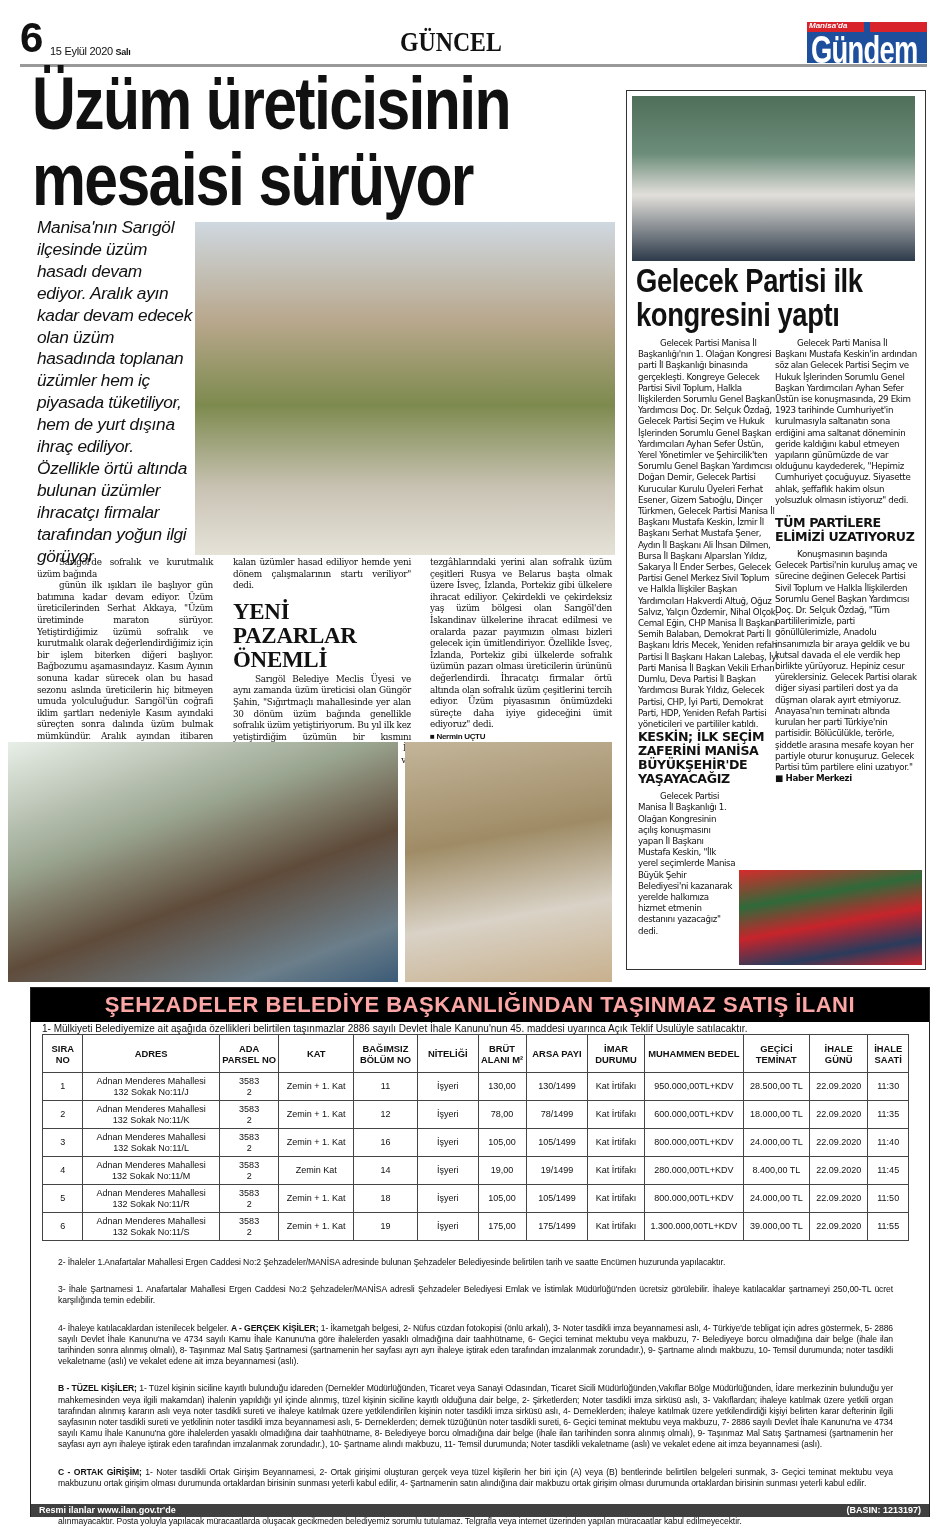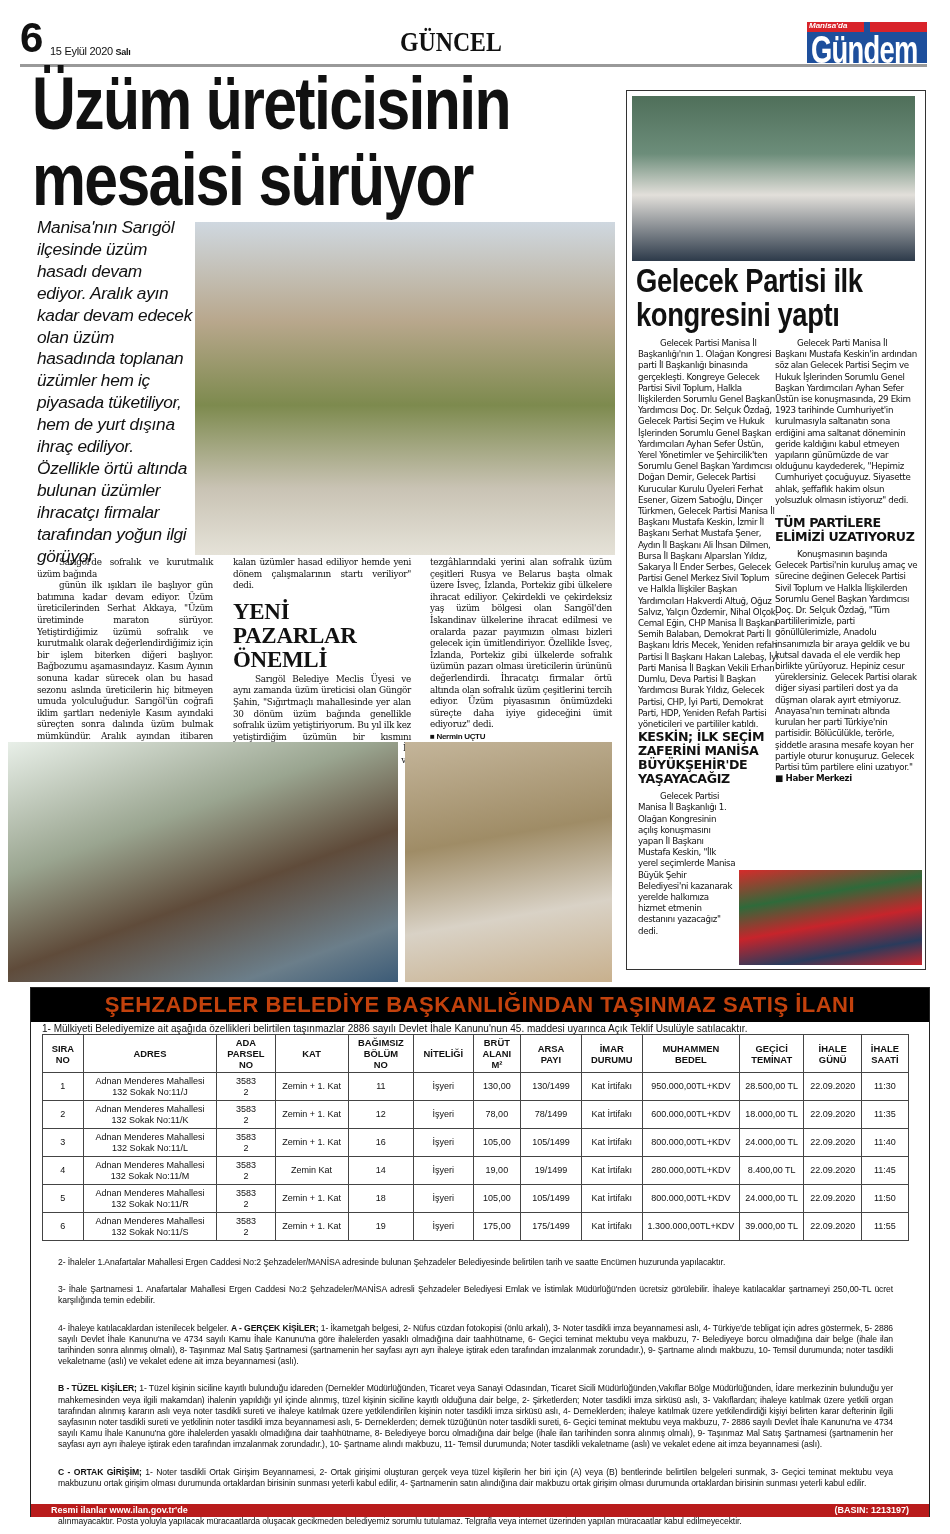--- a/index.html
+++ b/index.html
@@ -34,28 +34,28 @@
 .rbox{left:626px;top:90px;width:300px;height:880px;border:1px solid #333}
 .photo-congress{left:632px;top:96px;width:283px;height:165px;background:linear-gradient(180deg,#4f6f5a 0%,#6c8d7a 35%,#e2dfda 60%,#2d3a4a 100%)}
 .rhead{left:636px;top:264px;font-size:33px;font-weight:bold;line-height:34px;letter-spacing:-0.5px;transform:scaleX(0.83);transform-origin:left;white-space:nowrap}
 .sans-col{font-family:"DejaVu Sans",sans-serif;font-size:8.7px;line-height:11.2px;letter-spacing:-0.35px}
 .rc1{left:638px;top:338px;width:143px}
 .rc2{left:775px;top:338px;width:145px}
 .subhead-sans{font-family:"DejaVu Sans",sans-serif;font-weight:bold;font-size:12.6px;line-height:14px;letter-spacing:-0.4px;margin:0 0 5px}
 .photo-rally{left:739px;top:870px;width:183px;height:95px;background:linear-gradient(170deg,#d62b2b 0%,#2f6a3a 30%,#c7242b 55%,#2a3b5c 80%,#c7242b 100%)}
 
 .ad{left:30px;top:987px;width:900px;height:530px;border:1px solid #222}
-.ad-title{left:31px;top:988px;width:898px;height:34px;background:#000;color:#c2410c;font-size:22px;font-weight:bold;text-align:center;line-height:34px;letter-spacing:0.5px}
+.ad-title{left:31px;top:988px;width:898px;height:34px;background:#000;color:#fca5a5;font-size:22px;font-weight:bold;text-align:center;line-height:34px;letter-spacing:0.5px}
 .ad-item1{left:42px;top:1023px;font-size:10px}
 table.ilan{position:absolute;left:42px;top:1034px;width:867px;border-collapse:collapse;font-size:9px}
-table.ilan th{border:1.5px solid #444;font-size:9.4px;font-weight:bold;text-align:center;line-height:11px;height:38px;padding:0 8px}
+table.ilan th{border:1.5px solid #444;font-size:9.4px;font-weight:bold;text-align:center;line-height:11px;height:38px;padding:0 2px}
 table.ilan td{border:1.5px solid #444;text-align:center;line-height:11px;height:28px;padding:0 2px}
 .ad-text{left:42px;top:1241px;width:867px;font-size:8.6px;line-height:11.2px;text-align:justify;letter-spacing:-0.1px}
 .ad-text p{margin:16px}
-.ad-foot{left:31px;top:1504px;width:898px;height:13px;background:#b91c1c;color:#fff;font-size:9px;font-weight:bold;line-height:13px;padding:0 20px}
+.ad-foot{left:31px;top:1504px;width:898px;height:13px;background:#404040;color:#fff;font-size:9px;font-weight:bold;line-height:13px;padding:0 8px}
 .ad-foot .r{float:right}
 </style>
 </head>
 <body>
 
 <div class="abs pageno">6</div>
 <div class="abs date"><span>15 Eylül 2020</span> <b>Salı</b></div>
 <div class="abs section">GÜNCEL</div>
 <div class="abs logo">
   <div class="red1"></div>

